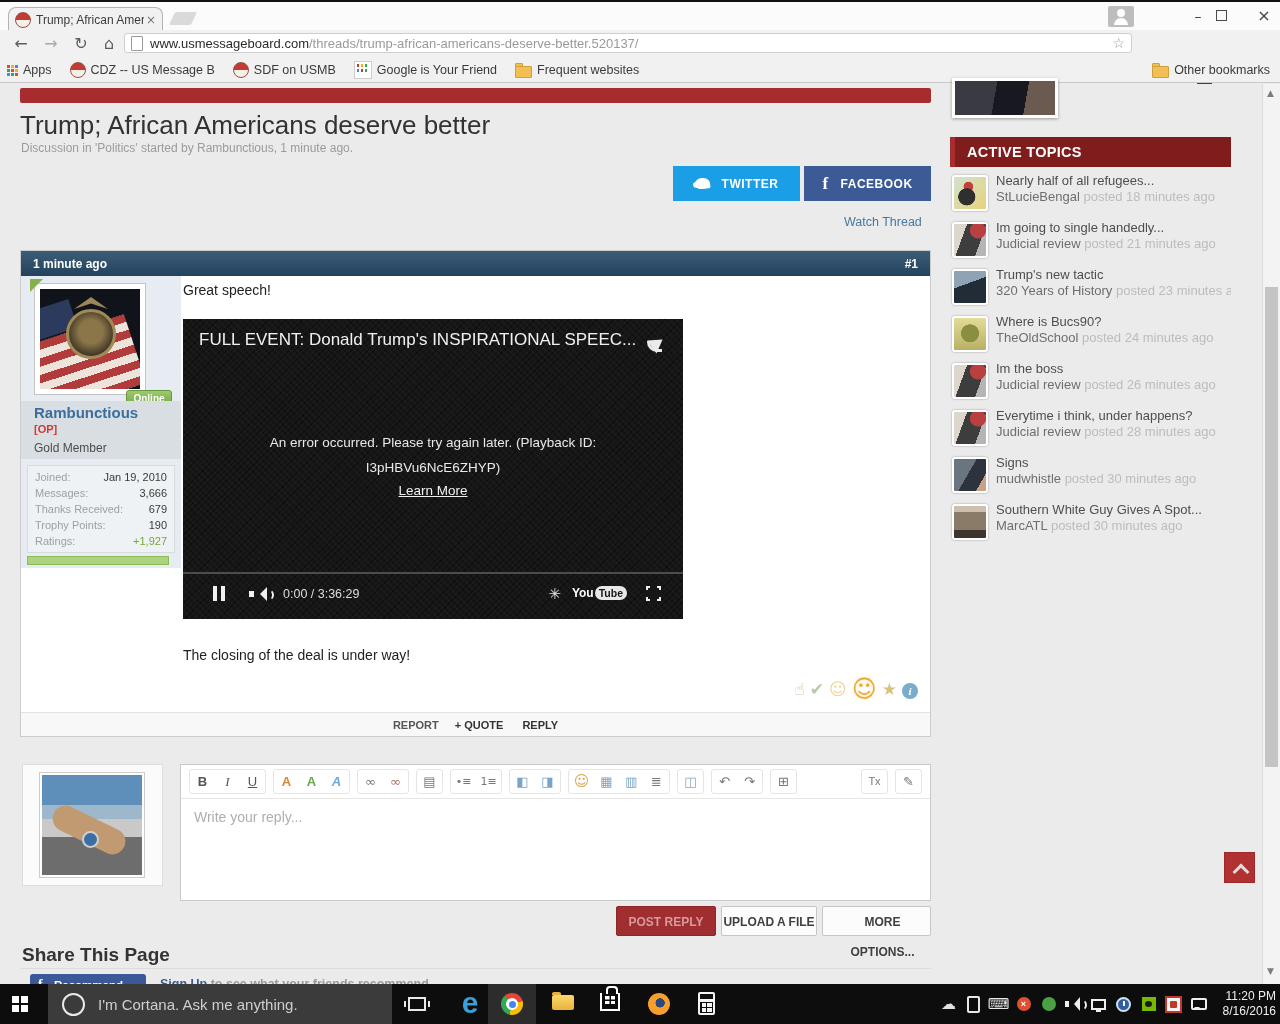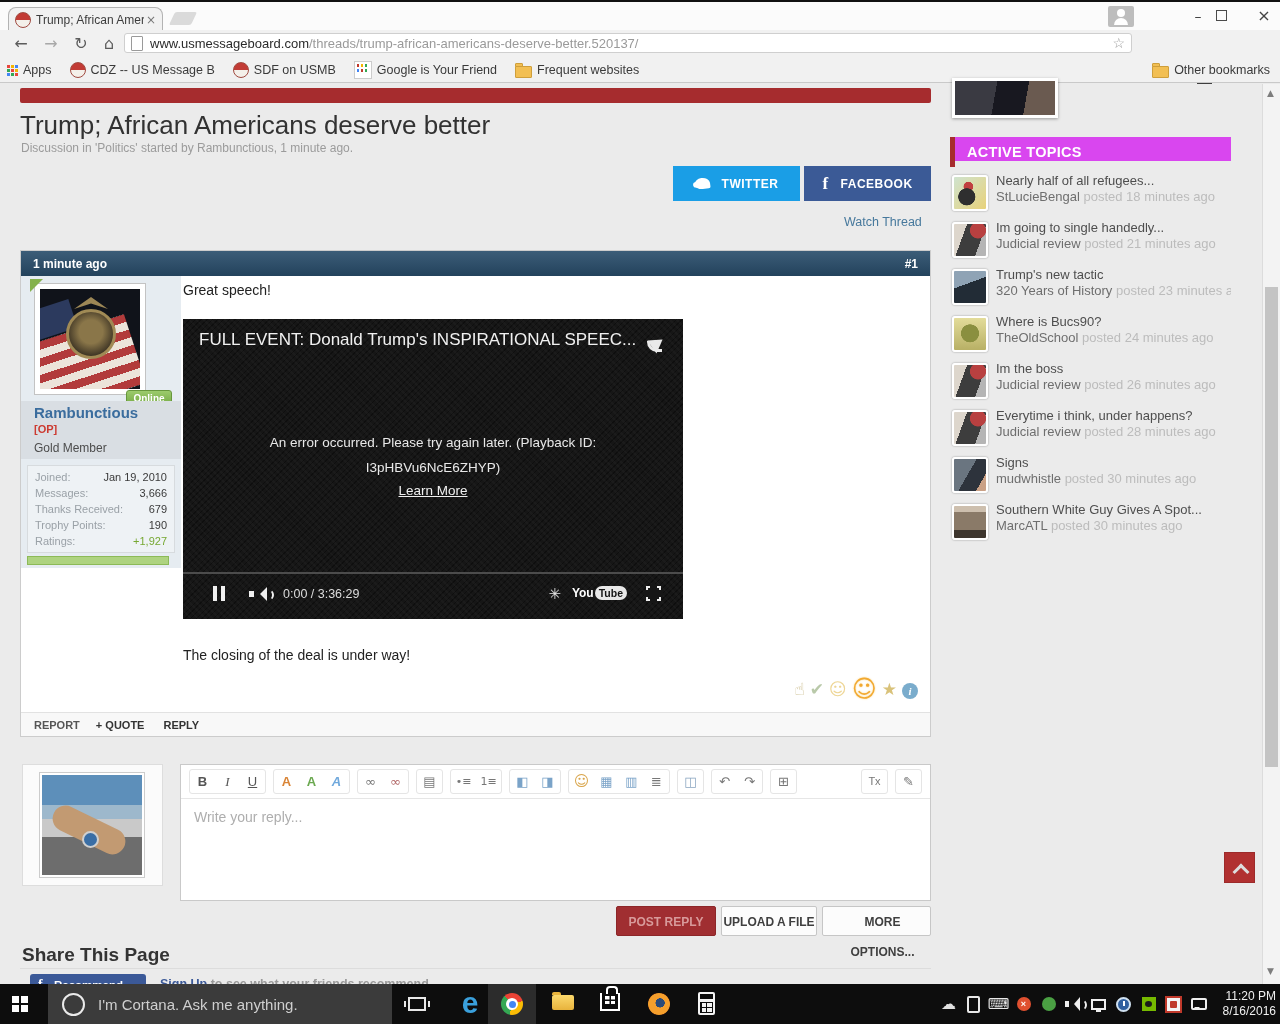--- a/index.html
+++ b/index.html
@@ -91,21 +91,21 @@
   .u-rank{position:absolute;left:13px;top:190px;font-size:12px;color:#4c4c4c;}
   .ustats{position:absolute;left:6px;top:214px;width:148px;height:88px;background:#eef2f5;border:1px solid #d7dbde;
     box-sizing:border-box;padding:3px 7px;}
   .srow{display:flex;justify-content:space-between;font-size:11px;line-height:16px;}
   .srow .sl{color:#9aa1a7;}
   .srow .sv{color:#3a3a3a;}
   .srow:last-child .sv{color:#76a832;}
   .gbar{position:absolute;left:6px;top:305px;width:142px;height:9px;background:#aed380;border:1px solid #8cba57;box-sizing:border-box;}
   .msg{position:absolute;left:162px;font-size:14px;color:#222;}
   .pfoot{position:absolute;left:0;top:461px;width:909px;height:24px;background:#f8f8f8;border-top:1px solid #e2e2e2;
-    display:flex;align-items:center;justify-content:flex-start;padding:0 13px;box-sizing:border-box;
+    display:flex;align-items:center;justify-content:center;padding:0 13px;box-sizing:border-box;
     font-size:11px;font-weight:bold;color:#555;}
   .pfoot .r{color:#333;}
   .pfoot .r span{margin-left:16px;}
   .reacts{position:absolute;right:12px;top:428px;display:flex;align-items:flex-end;}
   .react{font-size:17px;margin-left:5px;line-height:20px;}
 
   
   .video{position:absolute;left:162px;top:68px;width:500px;height:300px;background:#161616;overflow:hidden;
     background-image:repeating-linear-gradient(45deg,rgba(255,255,255,.025) 0 2px,transparent 2px 5px),
       repeating-linear-gradient(-45deg,rgba(0,0,0,.35) 0 1px,transparent 1px 4px);}
@@ -166,21 +166,21 @@
   .share-div{position:absolute;left:20px;top:968px;width:911px;height:1px;background:#dcdcdc;}
   .fbrec{position:absolute;left:30px;top:974px;width:116px;height:22px;background:#3b5998;border-radius:3px;color:#fff;
     font-size:11.5px;font-weight:bold;line-height:22px;padding-left:24px;box-sizing:border-box;}
   .fbrec .f{position:absolute;left:8px;top:0;font-family:"Liberation Serif",serif;font-size:14px;}
   .signup{position:absolute;left:160px;top:977px;font-size:12.5px;font-weight:bold;color:#9a9a9a;}
   .signup .lnk{color:#3b5998;text-decoration:underline;}
 
   
   .sb-img{position:absolute;left:952px;top:78px;width:100px;height:34px;border:3px solid #fff;
     box-shadow:0 1px 3px rgba(0,0,0,.35);background:linear-gradient(100deg,#3a3a42 0 40%,#181820 40% 70%,#6a5a50 70%);}
-  .sb-head{position:absolute;left:950px;top:137px;width:281px;height:24px;background:#d946ef;box-sizing:border-box;}
+  .sb-head{position:absolute;left:950px;top:137px;width:281px;height:30px;background:#7f1d1d;box-sizing:border-box;}
   .sb-head .stripe{position:absolute;left:0;top:0;width:5px;height:30px;background:#a62c2e;}
   .sb-head .txt{position:absolute;left:17px;top:0;line-height:30px;color:#fff;font-weight:bold;font-size:14.5px;letter-spacing:.3px;}
   .topic-av{position:absolute;left:952px;width:36px;height:36px;border:2px solid #fff;border-radius:3px;
     box-shadow:0 0 2px rgba(0,0,0,.4);box-sizing:border-box;}
   .topic-t{position:absolute;left:996px;font-size:13px;color:#4e4e4e;width:235px;white-space:nowrap;overflow:hidden;}
   .topic-m{position:absolute;left:996px;font-size:13px;color:#bcbcbc;width:235px;white-space:nowrap;overflow:hidden;}
   .topic-m .au{color:#6e6e6e;}
   .av1{background:radial-gradient(circle at 40% 62%,#2f2f2f 0 30%,transparent 32%),radial-gradient(circle at 45% 30%,#c14040 0 16%,transparent 18%),linear-gradient(135deg,#cfe3cf,#e8d27a);}
   .av2{background:radial-gradient(circle at 75% 20%,#b84040 0 22%,transparent 24%),linear-gradient(110deg,#ddd6cc 0 30%,#3d3d3d 30% 75%,#b5b5b5 75%);}
   .av3{background:linear-gradient(160deg,#8fa3b5 0 40%,#222c36 40%);}

